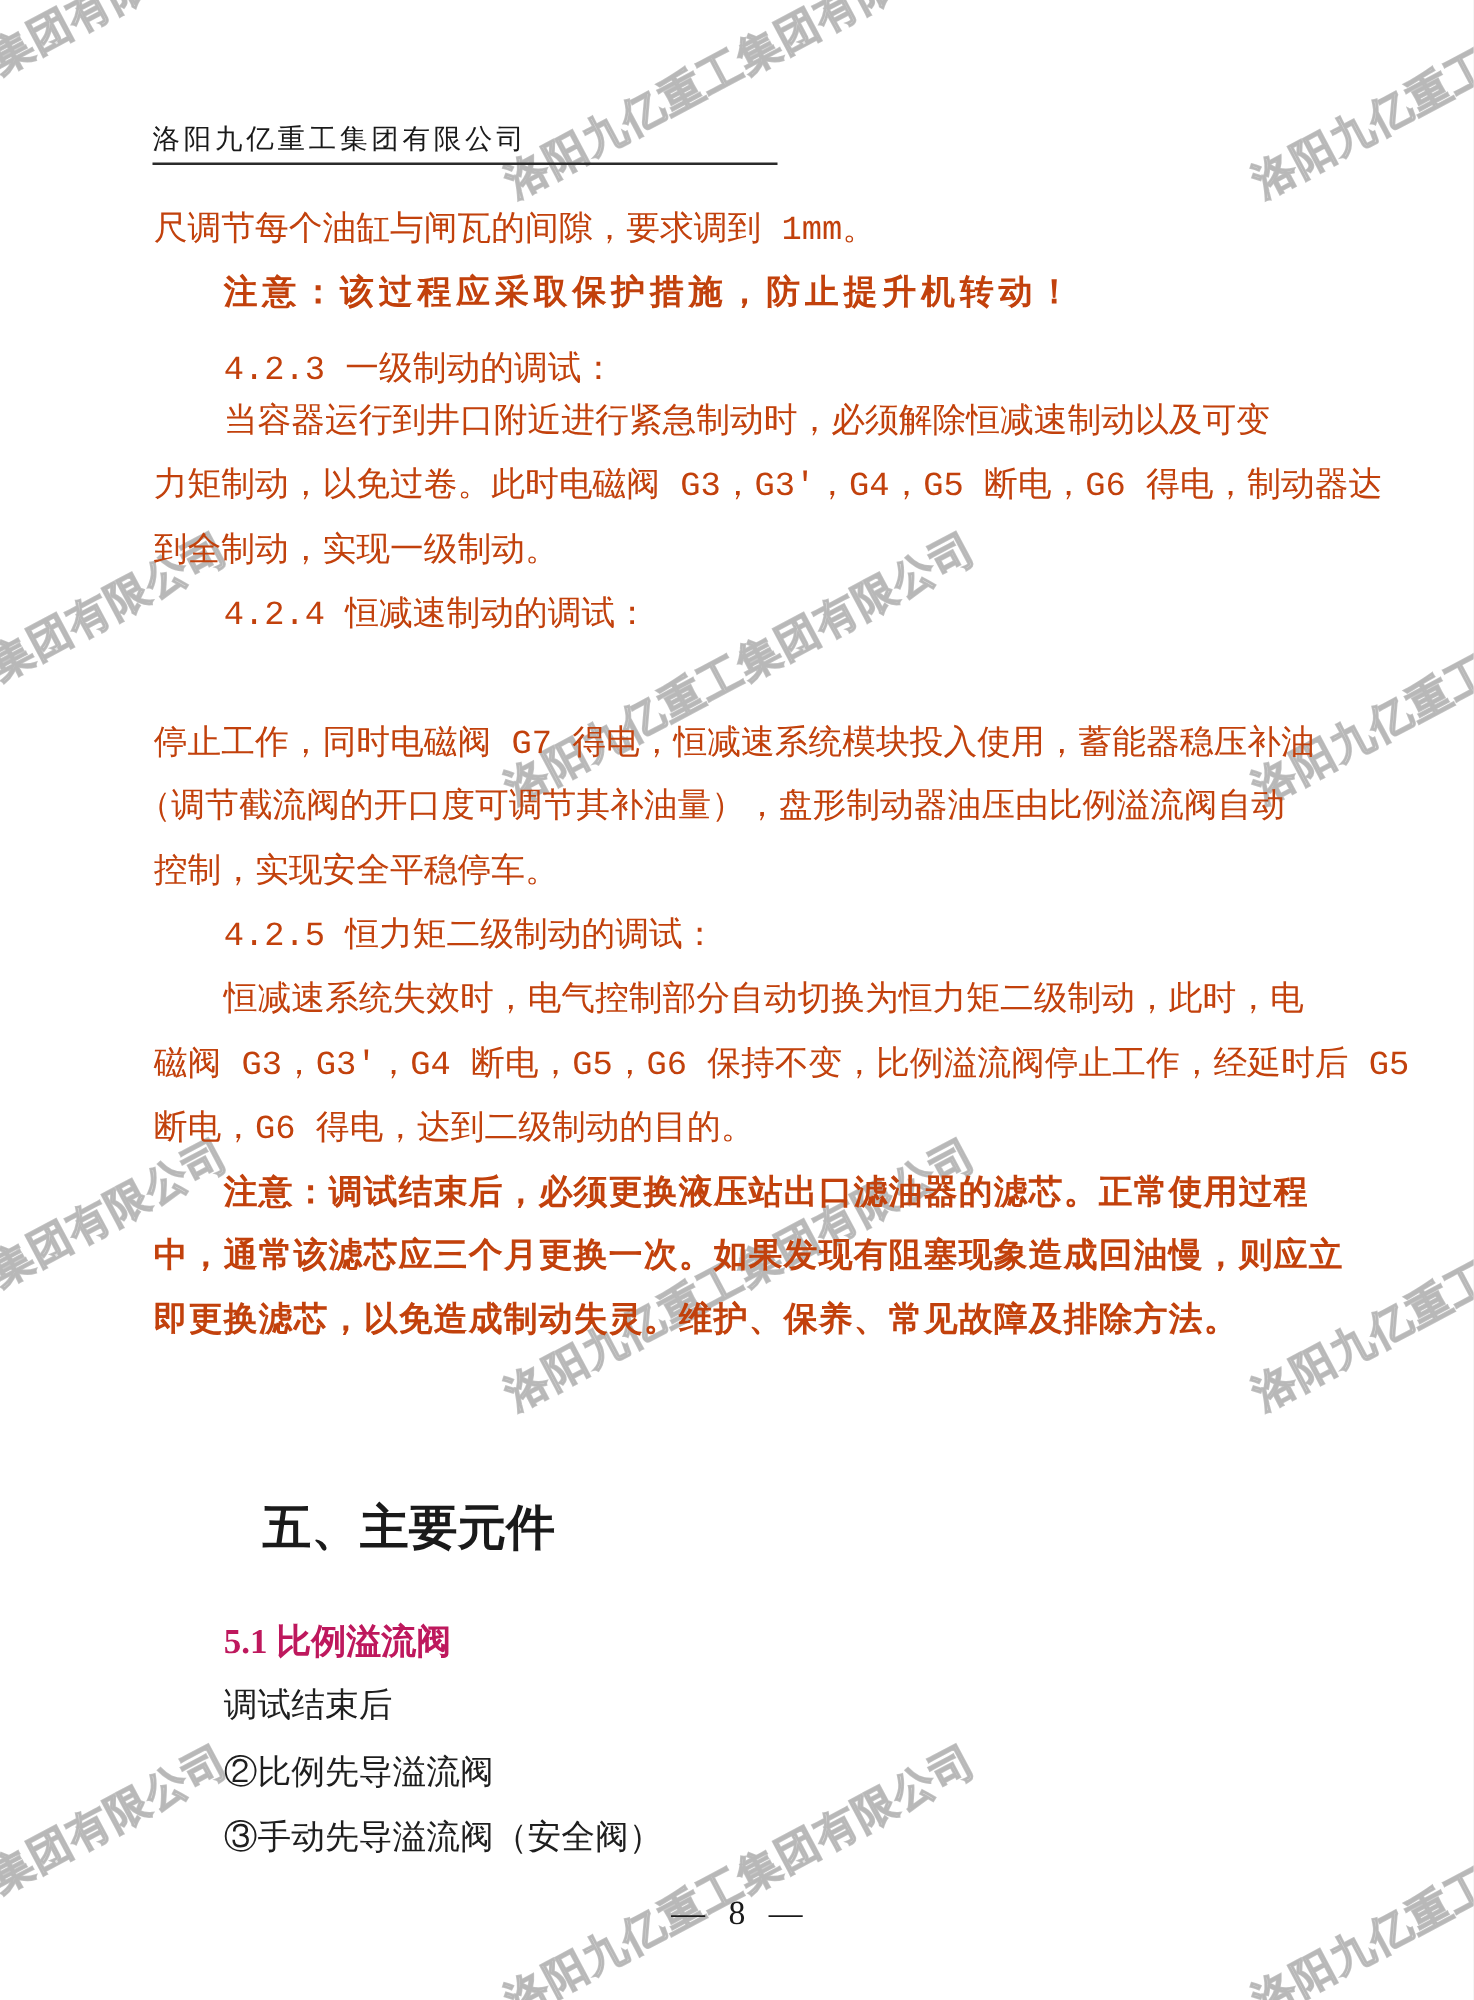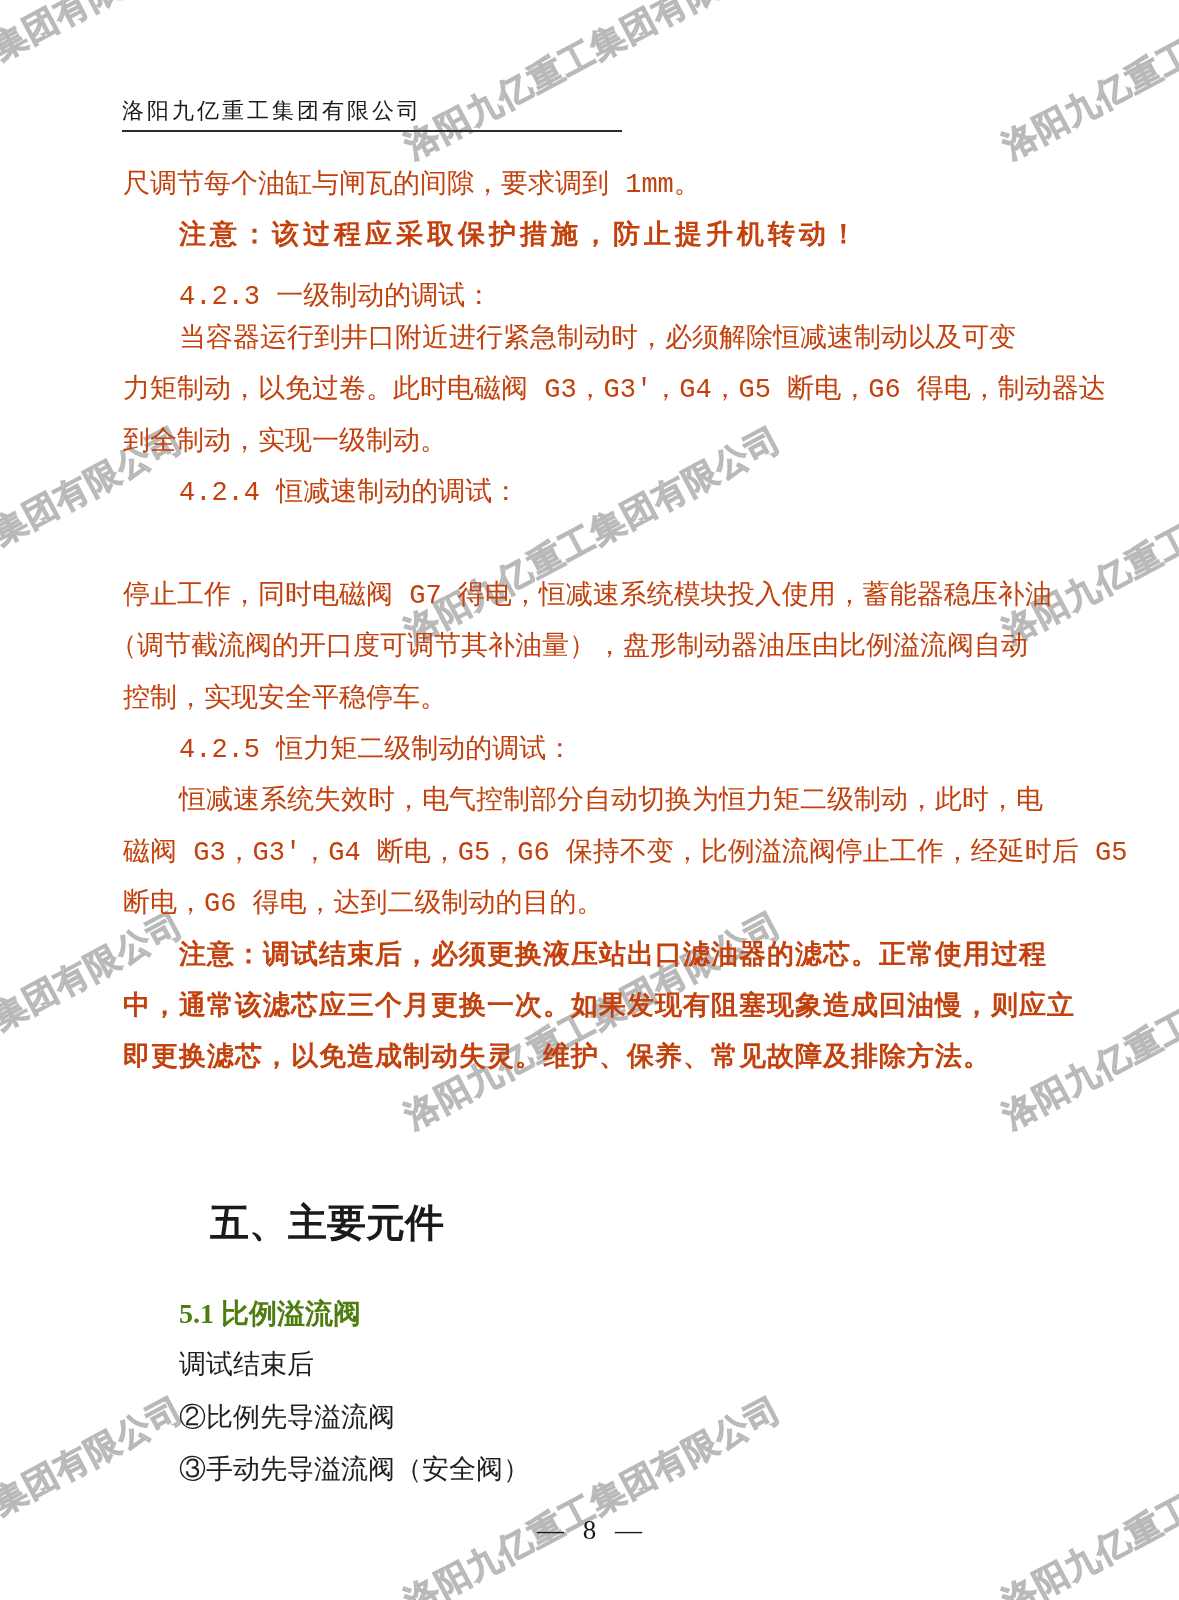--- a/index.html
+++ b/index.html
@@ -46,21 +46,21 @@
   .spread{letter-spacing:4px;}
   
   .sec-heading{
     position:absolute;left:179px;top:1200px;
     font-size:39px;line-height:46px;font-weight:700;
     white-space:nowrap;color:#1a1a1a;margin-left:31px;
   }
   .sec-subheading{
     position:absolute;left:179px;top:1293px;
     font-size:28px;line-height:42px;font-weight:700;
-    white-space:nowrap;color:#4d7c0f;
+    white-space:nowrap;color:#be185d;
   }
   .sec-item{
     position:absolute;left:179px;
     font-size:27px;line-height:42px;height:42px;
     white-space:nowrap;color:#1f1f1f;
   }
   
   .footer-pagenum{
     position:absolute;left:0;top:1509px;width:1179px;
     text-align:center;font-size:27px;line-height:42px;

